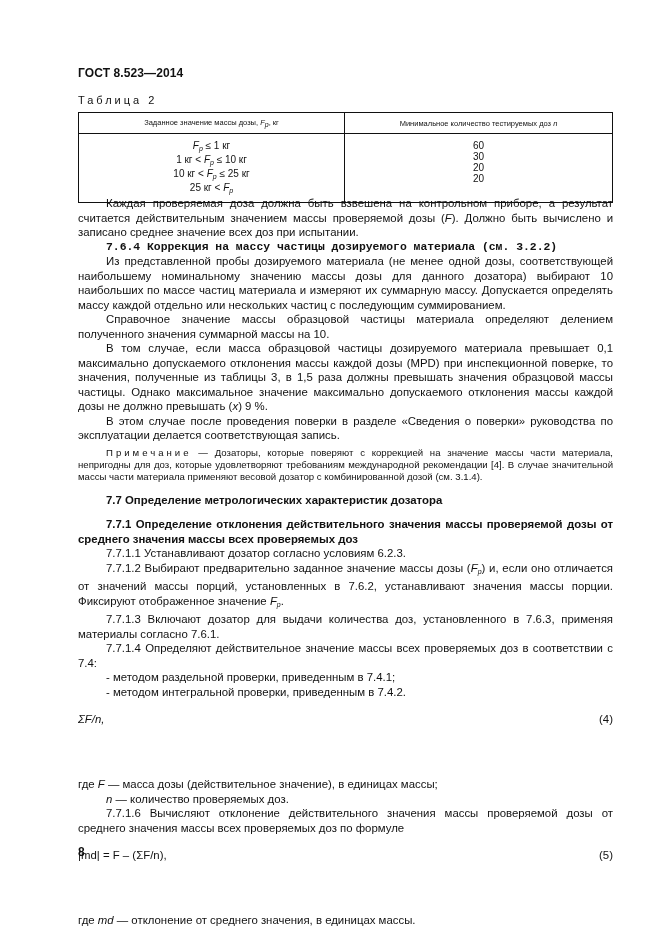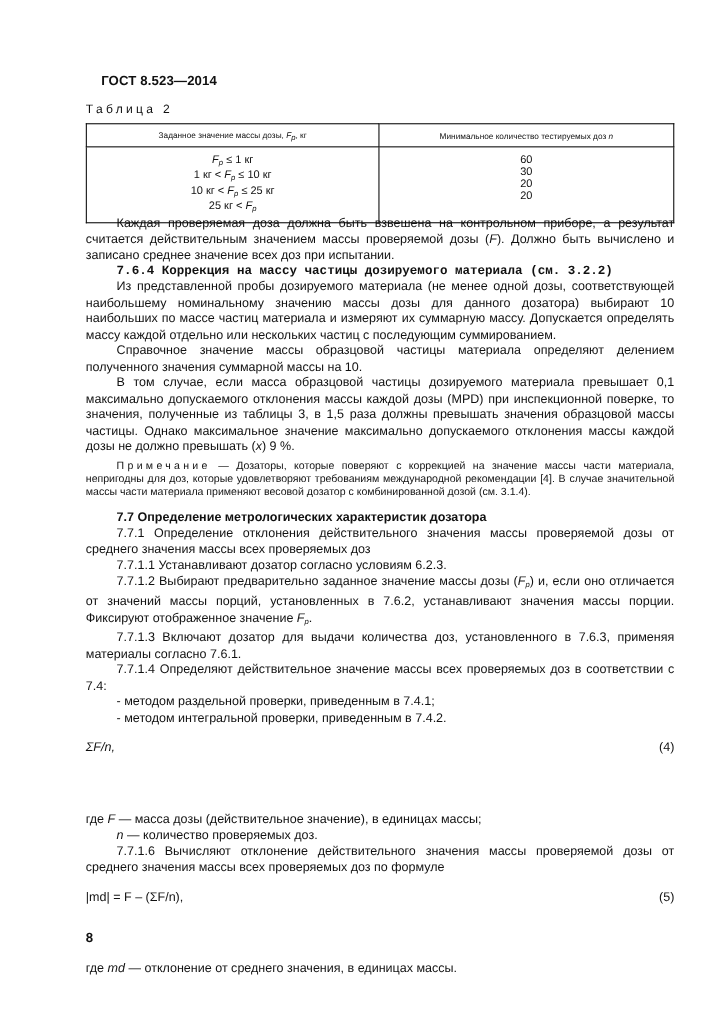--- a/index.html
+++ b/index.html
@@ -3,21 +3,21 @@
   <meta charset="utf-8">
   <style>
     html, body { margin: 0; padding: 0; background: #ffffff; }
     body {
       width: 662px; height: 936px; position: relative; overflow: hidden;
       font-family: "Liberation Sans", "DejaVu Sans", sans-serif;
       color: #111111;
     }
     .page { position: absolute; left: 78px; top: 0; width: 535px; }
     .doc-header {
-      position: absolute; top: 66px; left: 14px;
+      position: absolute; top: 66px; left: 0;
       font-weight: bold; font-size: 12px; letter-spacing: 0.1px;
     }
     .table-caption {
       position: absolute; top: 94px; left: 0;
       font-size: 11px; letter-spacing: 3px;
     }
     table.data {
       position: absolute; top: 112px; left: 0; width: 535px;
       border-collapse: collapse; font-size: 10px;
     }
@@ -33,21 +33,21 @@
     .body-text {
       position: absolute; top: 196px; left: 0; width: 535px;
       font-size: 11.4px; line-height: 14.5px; text-align: justify;
     }
     .body-text p { margin: 0; text-indent: 28px; }
     .body-text p.noind { text-indent: 0; margin-top: 44px; }
     .body-text p.bold { font-weight: bold; font-family: Liberation Mono, monospace; }
     .body-text p.note { font-size: 9.6px; line-height: 12px; margin-top: 4px; }
     .spaced { letter-spacing: 3px; }
     .body-text p.h77 { font-weight: bold; margin-top: 10px; }
-    .body-text p.h771 { font-weight: normal; }
+    .body-text p.h771 { font-weight: bold; margin-top: 10px; }
     .formula {
       position: relative; height: 28px; margin: 6px 0 6px 0;
       text-indent: 0 !important;
     }
     .formula .expr { position: absolute; left: 0; right: 0; text-align: left; top: 7px; }
     .formula .num { position: absolute; right: 0; top: 7px; }
     .page-number {
       position: absolute; top: 845px; left: 0;
       font-weight: bold; font-size: 12px;
     }
@@ -85,20 +85,21 @@
       </tr>
     </tbody>
   </table>
 
   <div class="body-text">
     <p><span>Каждая проверяемая доза должна быть взвешена на контрольном приборе, а результат считается действительным значением массы проверяемой дозы (</span><span class="it">F</span><span>). Должно быть вычислено и записано среднее значение всех доз при испытании.</span></p>
     <p class="bold">7.6.4 Коррекция на массу частицы дозируемого материала (см. 3.2.2)</p>
     <p>Из представленной пробы дозируемого материала (не менее одной дозы, соответствующей наибольшему номинальному значению массы дозы для данного дозатора) выбирают 10 наибольших по массе частиц материала и измеряют их суммарную массу. Допускается определять массу каждой отдельно или нескольких частиц с последующим суммированием.</p>
     <p>Справочное значение массы образцовой частицы материала определяют делением полученного значения суммарной массы на 10.</p>
     <p><span>В том случае, если масса образцовой частицы дозируемого материала превышает 0,1 максимально допускаемого отклонения массы каждой дозы (MPD) при инспекционной поверке, то значения, полученные из таблицы 3, в 1,5 раза должны превышать значения образцовой массы частицы. Однако максимальное значение максимально допускаемого отклонения массы каждой дозы не должно превышать (</span><span class="it">x</span><span>) 9 %.</span></p>
+    <p>В этом случае после проведения поверки в разделе «Сведения о поверки» руководства по эксплуатации делается соответствующая запись.</p>
     <p class="note"><span class="spaced">Примечание</span><span> — </span><span>Дозаторы, которые поверяют с коррекцией на значение массы части материала, непригодны для доз, которые удовлетворяют требованиям международной рекомендации [4]. В случае значительной массы части материала применяют весовой дозатор с комбинированной дозой (см. 3.1.4).</span></p>
     <p class="h77">7.7 Определение метрологических характеристик дозатора</p>
     <p class="h771">7.7.1 Определение отклонения действительного значения массы проверяемой дозы от среднего значения массы всех проверяемых доз</p>
     <p>7.7.1.1 Устанавливают дозатор согласно условиям 6.2.3.</p>
     <p><span>7.7.1.2 Выбирают предварительно заданное значение массы дозы (</span><span class="it">F</span><sub class="p">p</sub><span>) и, если оно отличается от значений массы порций, установленных в 7.6.2, устанавливают значения массы порции. Фиксируют отображенное значение </span><span class="it">F</span><sub class="p">p</sub><span>.</span></p>
     <p>7.7.1.3 Включают дозатор для выдачи количества доз, установленного в 7.6.3, применяя материалы согласно 7.6.1.</p>
     <p>7.7.1.4 Определяют действительное значение массы всех проверяемых доз в соответствии с 7.4:</p>
     <p>- методом раздельной проверки, приведенным в 7.4.1;</p>
     <p>- методом интегральной проверки, приведенным в 7.4.2.</p>
     <div class="formula">

